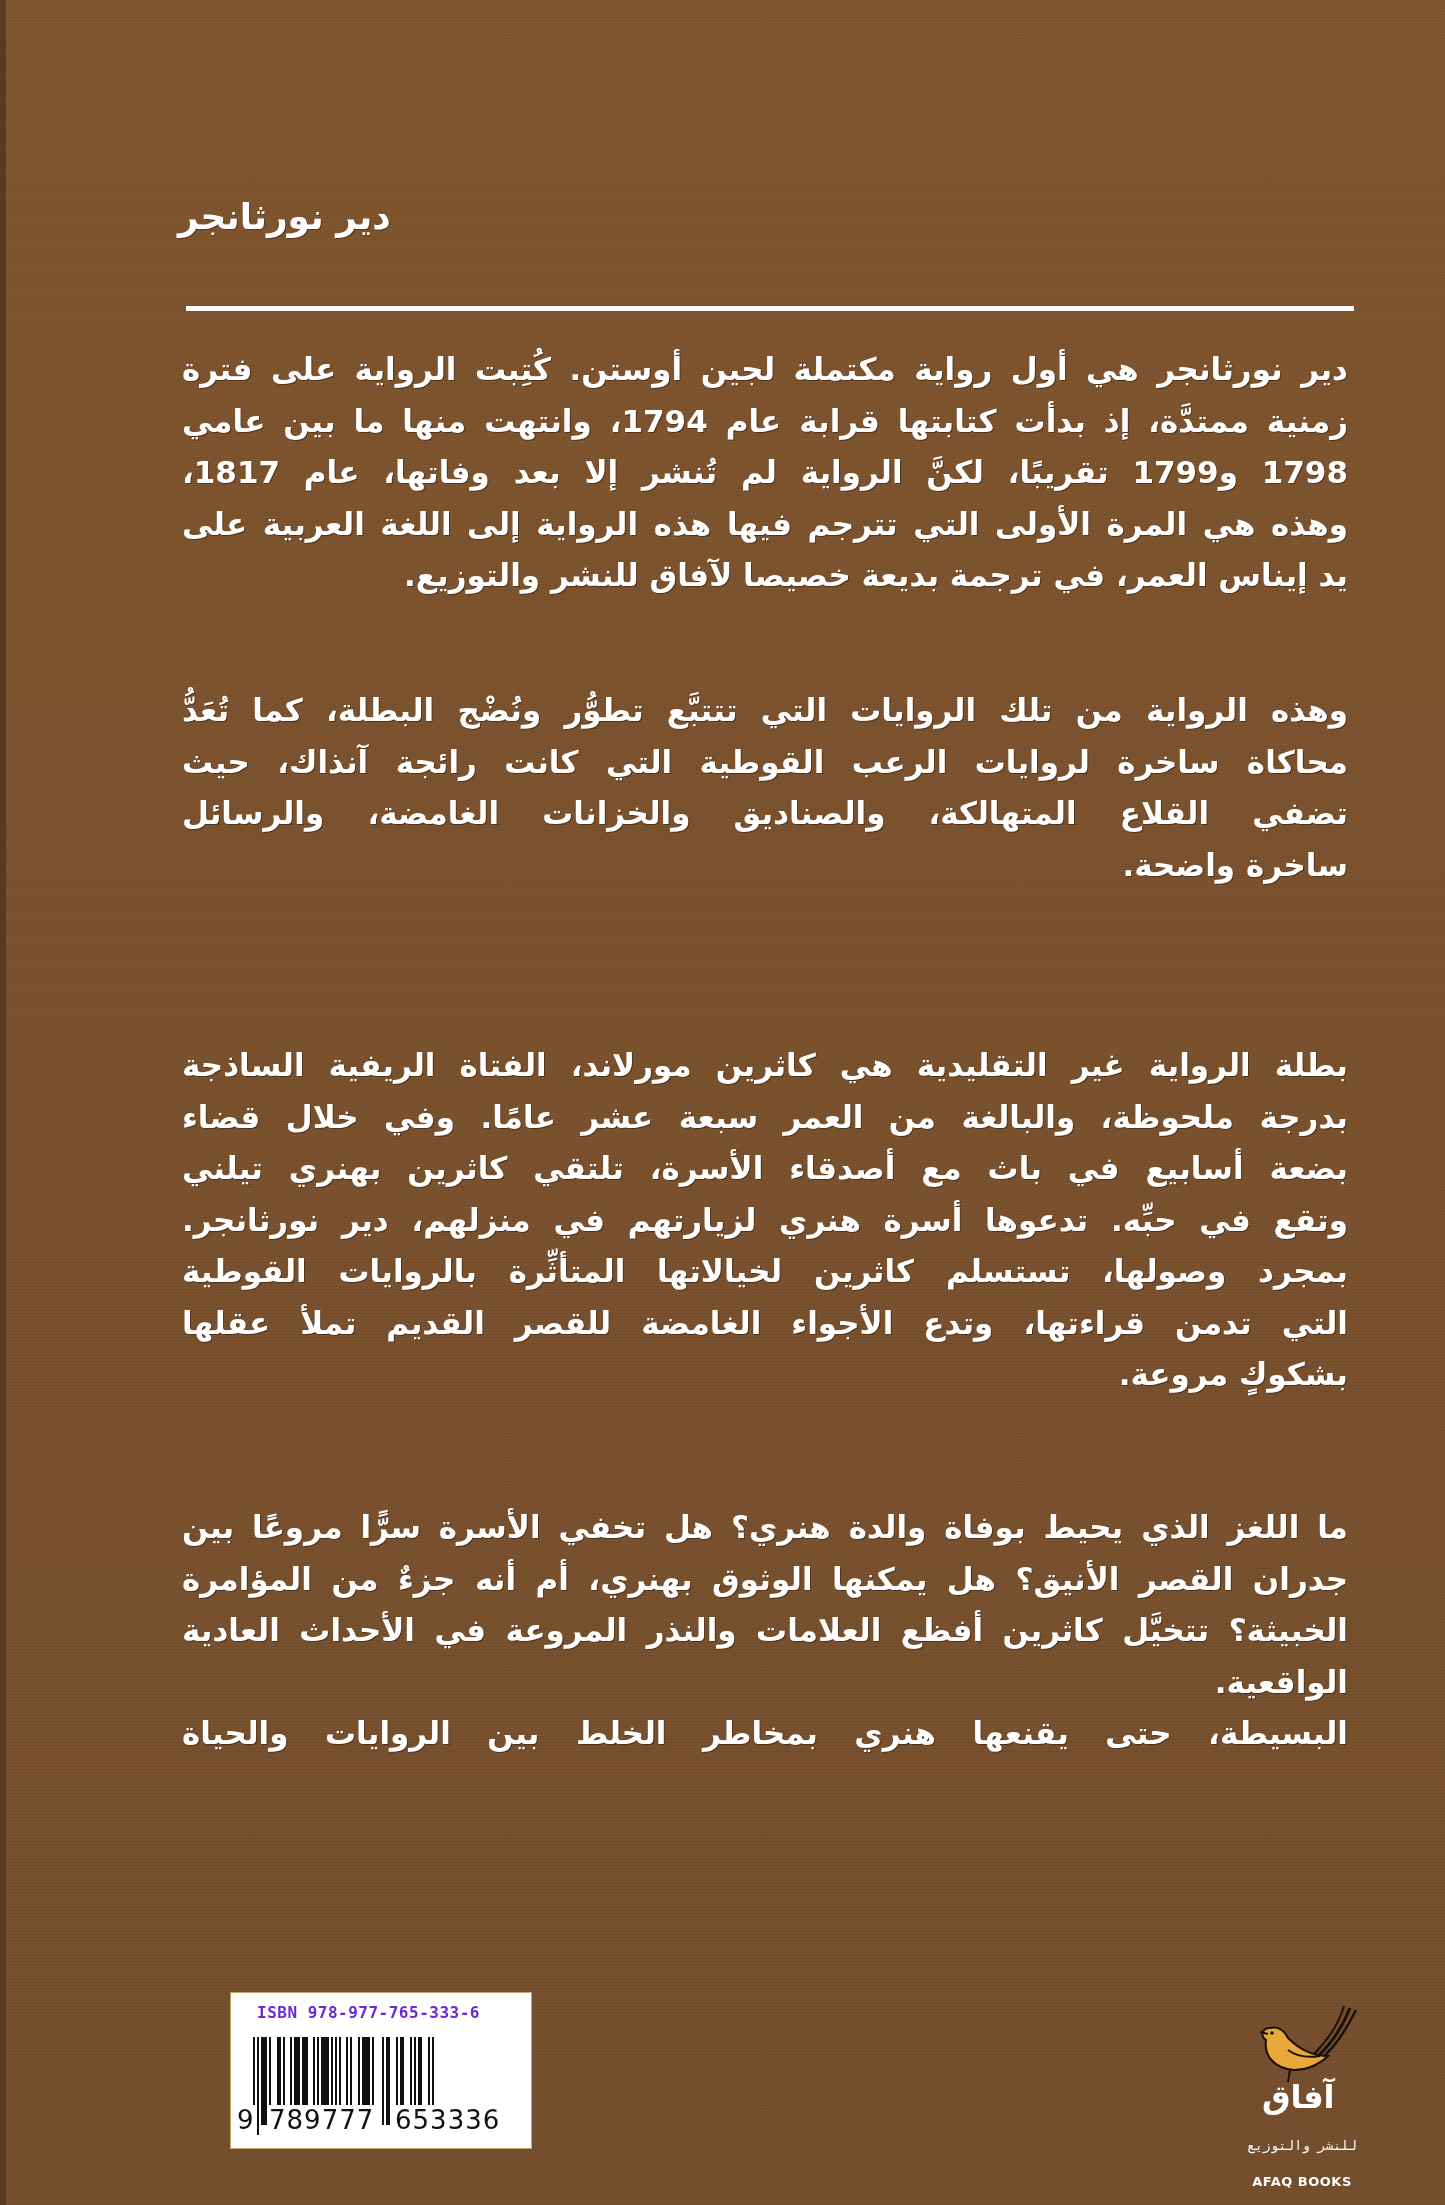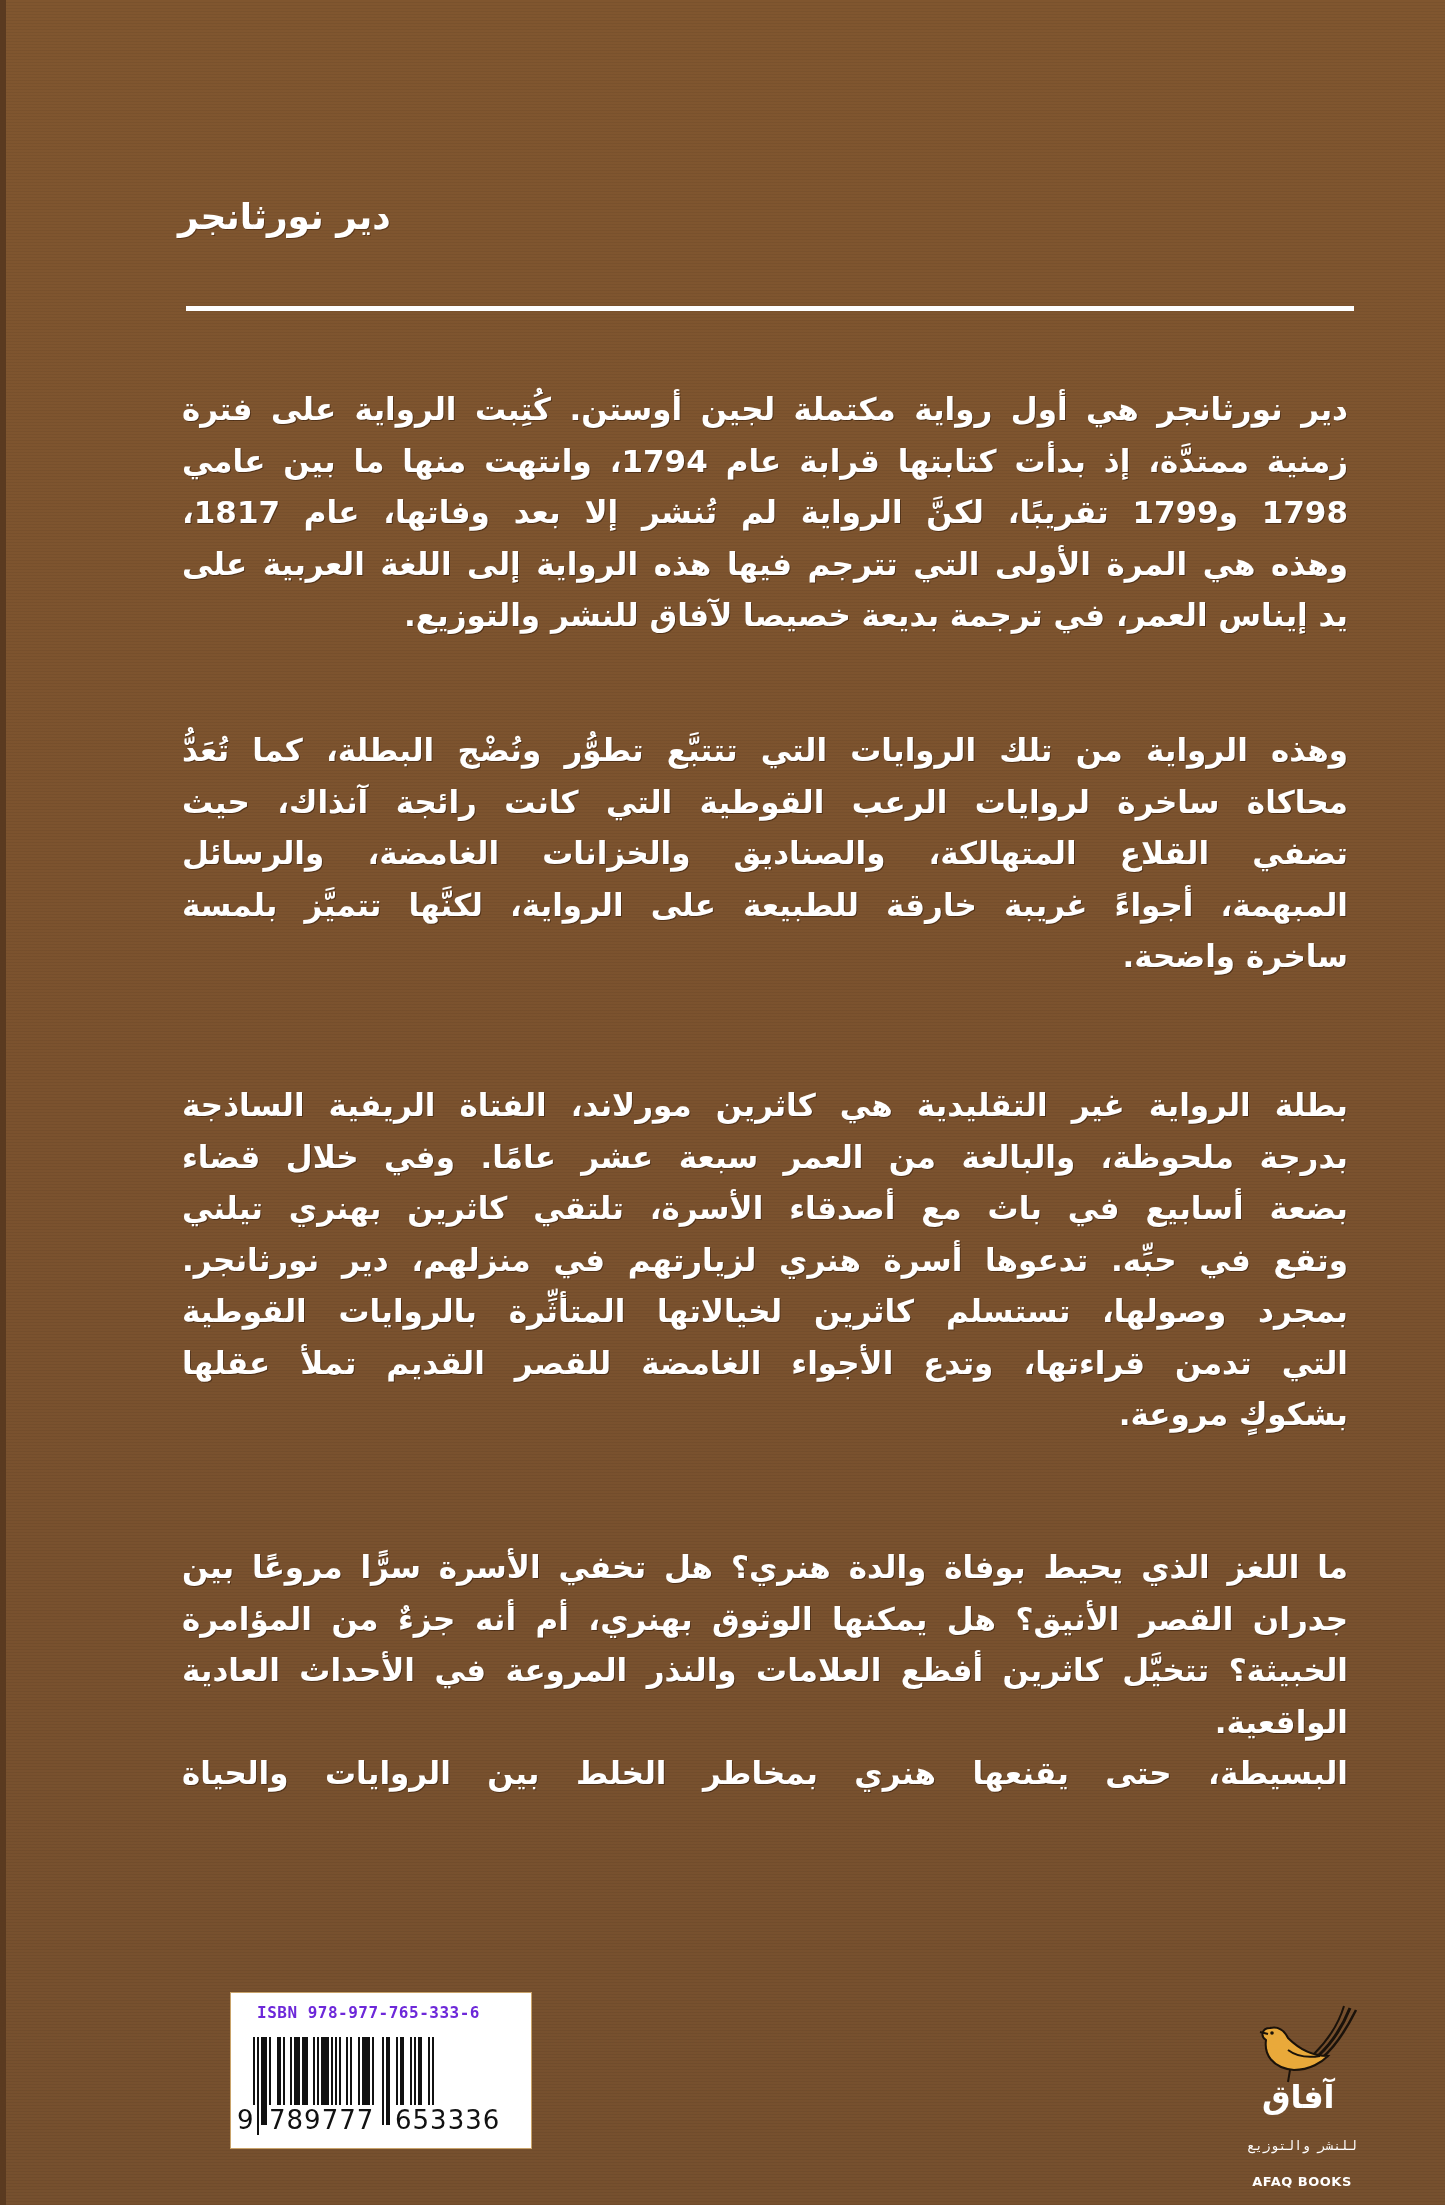--- a/index.html
+++ b/index.html
@@ -38,21 +38,20 @@
     }
     .para {
       position: absolute;
       left: 182px; width: 1166px;
       direction: rtl;
       font-family: "DejaVu Sans", sans-serif;
       font-weight: bold;
       font-size: 31px;
       color: #ffffff;
       text-shadow: 1px 1px 0 rgba(50,25,10,0.55);
-      margin-top: 40px;
     }
     .line {
       display: block;
       height: 51.5px;
       line-height: 51.5px;
       white-space: nowrap;
       text-align: justify;
       text-align-last: justify;
     }
     .line.last { text-align-last: right; }
@@ -133,21 +132,20 @@
     <span class="line">زمنية ممتدَّة، إذ بدأت كتابتها قرابة عام 1794، وانتهت منها ما بين عامي</span>
     <span class="line">1798 و1799 تقريبًا، لكنَّ الرواية لم تُنشر إلا بعد وفاتها، عام 1817،</span>
     <span class="line">وهذه هي المرة الأولى التي تترجم فيها هذه الرواية إلى اللغة العربية على</span>
     <span class="line last">يد إيناس العمر، في ترجمة بديعة خصيصا لآفاق للنشر والتوزيع.</span>
   </div>
 
   <div class="para p2">
     <span class="line">وهذه الرواية من تلك الروايات التي تتتبَّع تطوُّر ونُضْج البطلة، كما تُعَدُّ</span>
     <span class="line">محاكاة ساخرة لروايات الرعب القوطية التي كانت رائجة آنذاك، حيث</span>
     <span class="line">تضفي القلاع المتهالكة، والصناديق والخزانات الغامضة، والرسائل</span>
-    <span class="line">المبهمة، أجواءً غريبة خارقة للطبيعة على الرواية، لكنَّها تتميَّز بلمسة</span>
     <span class="line last">ساخرة واضحة.</span>
   </div>
 
   <div class="para p3">
     <span class="line">بطلة الرواية غير التقليدية هي كاثرين مورلاند، الفتاة الريفية الساذجة</span>
     <span class="line">بدرجة ملحوظة، والبالغة من العمر سبعة عشر عامًا. وفي خلال قضاء</span>
     <span class="line">بضعة أسابيع في باث مع أصدقاء الأسرة، تلتقي كاثرين بهنري تيلني</span>
     <span class="line">وتقع في حبِّه. تدعوها أسرة هنري لزيارتهم في منزلهم، دير نورثانجر.</span>
     <span class="line">بمجرد وصولها، تستسلم كاثرين لخيالاتها المتأثِّرة بالروايات القوطية</span>
     <span class="line">التي تدمن قراءتها، وتدع الأجواء الغامضة للقصر القديم تملأ عقلها</span>

